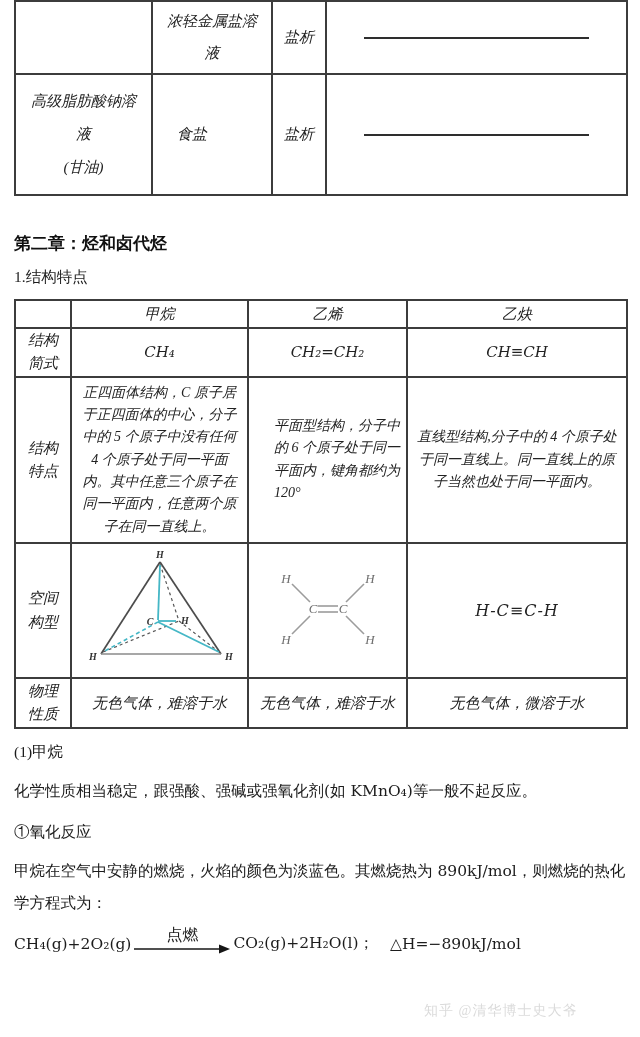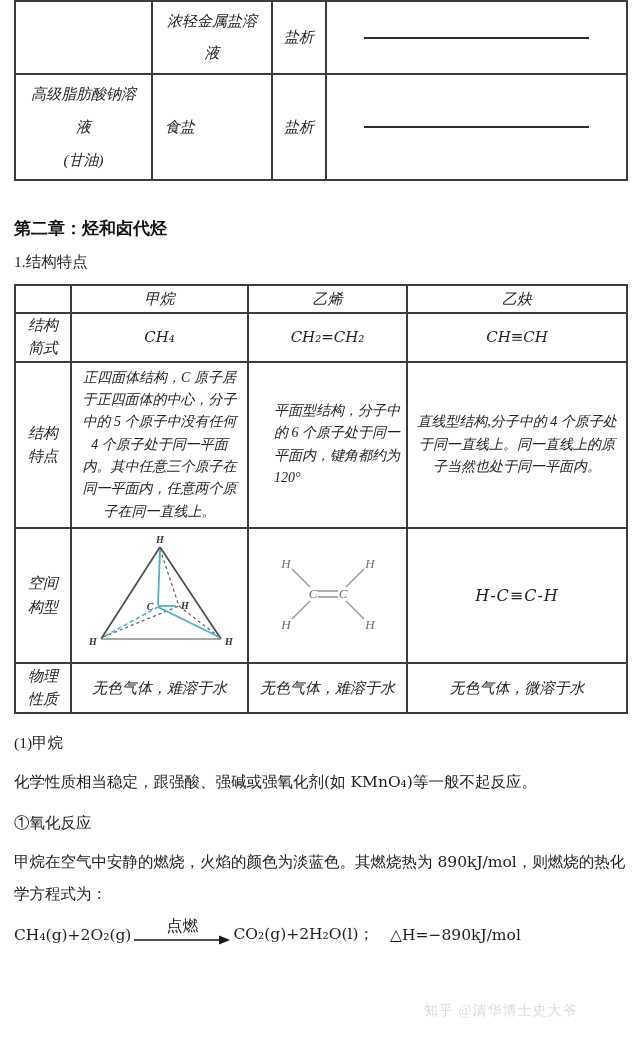--- a/index.html
+++ b/index.html
@@ -9,23 +9,23 @@
     color:#1c1c1c;
     font-family:"Liberation Serif","DejaVu Serif",serif;
   }
   .content { width:612px; margin-left:14px; }
 
   table { border-collapse:collapse; table-layout:fixed; width:612px;font-style:italic; }
   td { border:2px solid #3c3c3c; vertical-align:middle; font-size:15px; color:#222; }
 
   
   .top-table tr.r1 { height:72px; }
-  .top-table tr.r2 { height:106px; }
+  .top-table tr.r2 { height:121px; }
   .top-table td { text-align:center; }
-  .top-table .cell-left { text-align:left; padding-left:12px; }
+  .top-table .cell-left { text-align:left; padding-left:24px; }
   .top-table .wrap-cell { padding:4px 10px; line-height:2.1; }
   .top-table .tri-line { line-height:2.2; }
   .blank-line { width:225px; margin:0 auto; border-bottom:2px solid #2e2e2e; height:0; }
 
   
   .chapter-title { margin-top:36px; font-size:17px; font-weight:bold; color:#111; }
   .section-line { margin-top:12px; font-size:15.5px; }
   .para { margin-top:13px; font-size:15.5px; line-height:2.05; }
 
   
@@ -172,21 +172,21 @@
         <div>物理</div>
         <div>性质</div>
       </td>
       <td>无色气体，难溶于水</td>
       <td>无色气体，难溶于水</td>
       <td>无色气体，微溶于水</td>
     </tr>
   </tbody>
     </table>
 
-  <div class="section-line" style="margin-top:19px">(1)甲烷</div>
+  <div class="section-line" style="margin-top:13px">(1)甲烷</div>
   <div class="para chem">化学性质相当稳定，跟强酸、强碱或强氧化剂(如 KMnO₄)等一般不起反应。</div>
   <div class="section-line" style="margin-top:14px">①氧化反应</div>
   <div class="para chem">甲烷在空气中安静的燃烧，火焰的颜色为淡蓝色。其燃烧热为 890kJ/mol，则燃烧的热化学方程式为：</div>
 
   <div class="equation chem" style="margin-top:10px">
     <span>CH₄(g)+2O₂(g)</span>
     <span class="rxn">
       <span class="rxn-label">点燃</span>
       <svg width="96" height="10" viewBox="0 0 96 10">
         <line x1="0" y1="5" x2="86" y2="5" stroke="#161616" stroke-width="1.6"></line>

